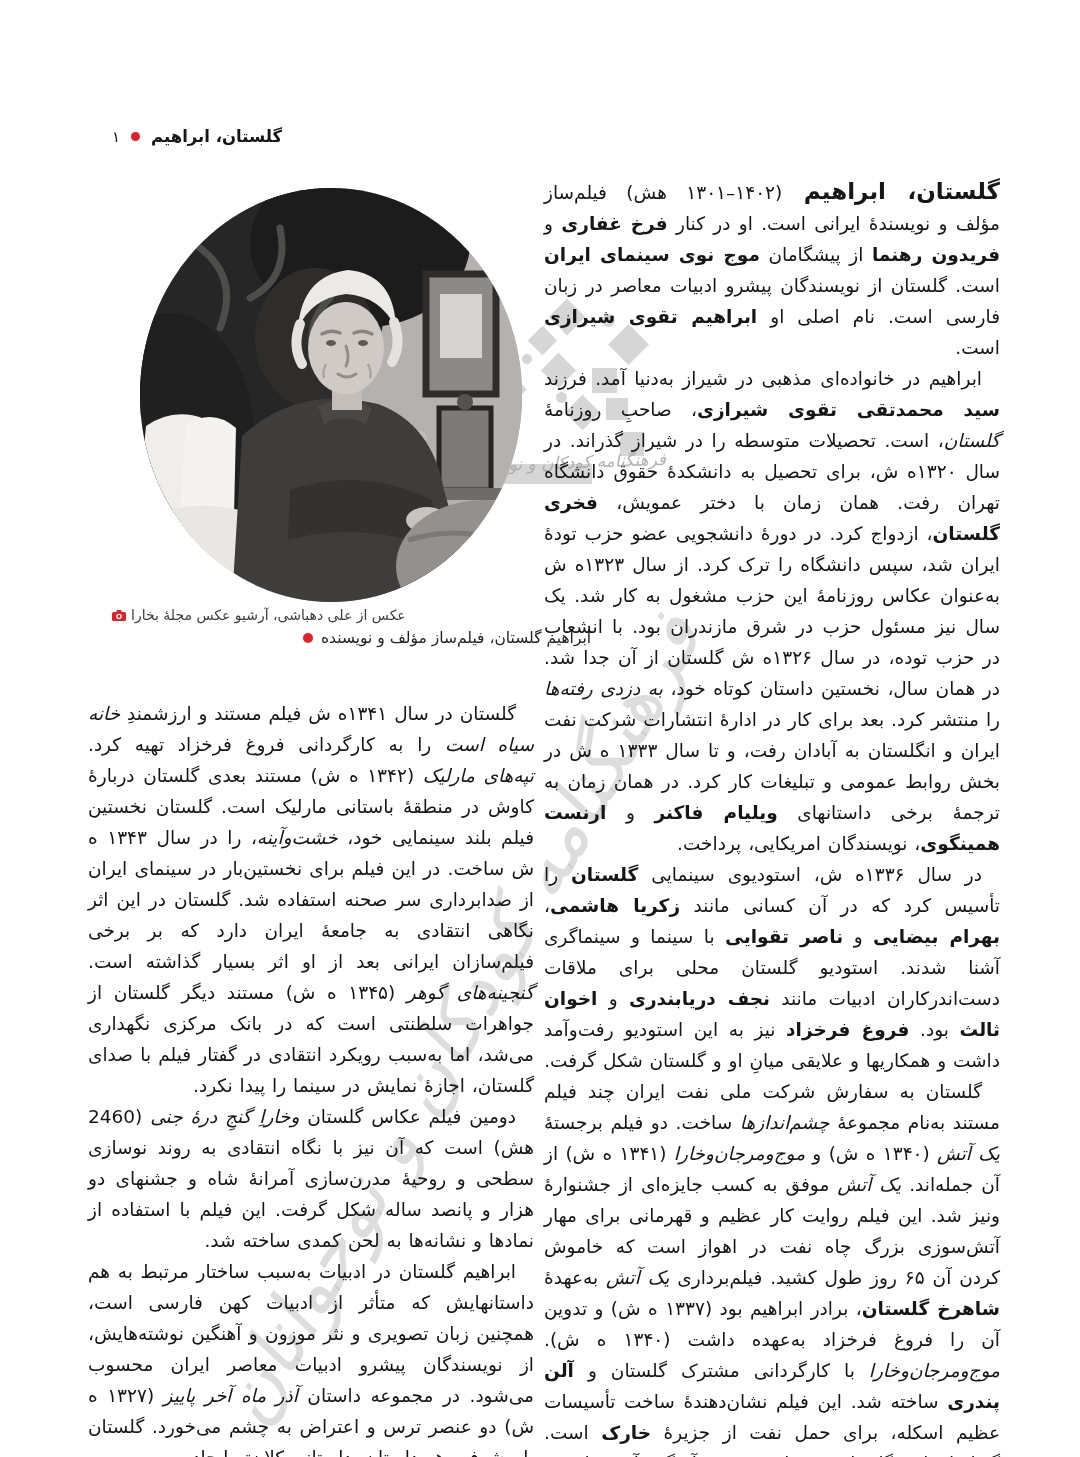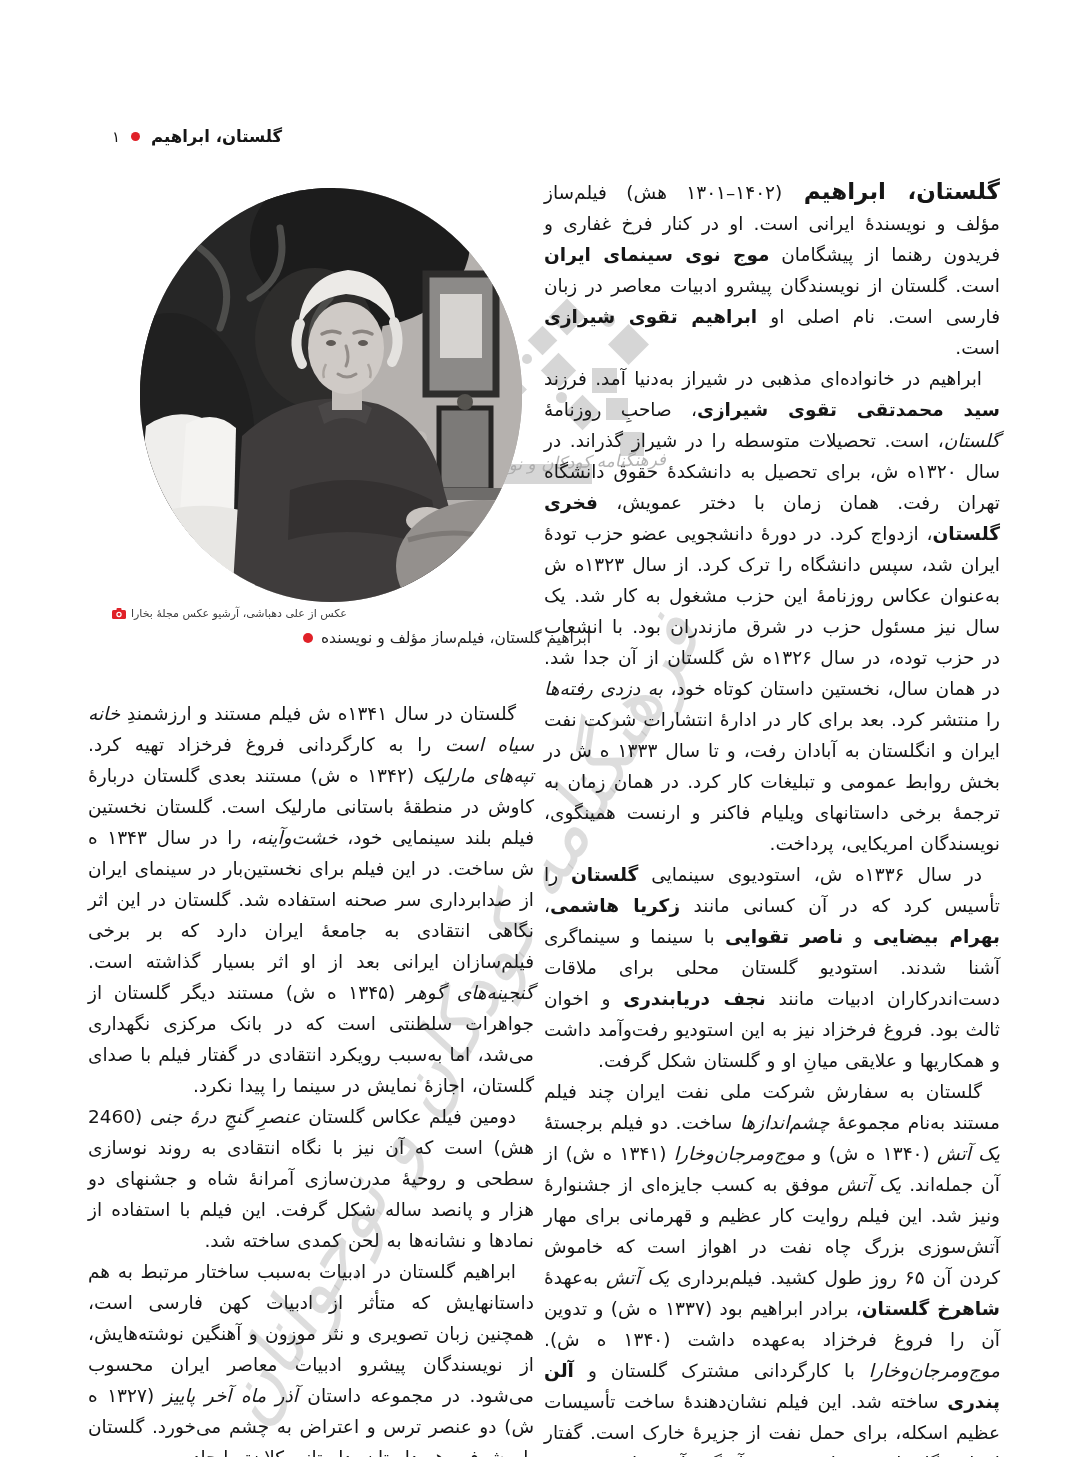--- a/index.html
+++ b/index.html
@@ -44,21 +44,21 @@
     font-size:76px;font-style:italic;
     color:rgba(174,174,174,.42);
     white-space:nowrap;
   }
   
   .portrait{position:absolute;left:140px;top:188px;width:382px;height:414px;z-index:2;}
   .portrait svg{display:block;width:100%;height:100%;}
   .photo-credit{
     position:absolute;left:112px;top:607px;z-index:3;
     display:flex;align-items:center;gap:5px;
-    font-size:11px;color:#3c3c3c;
+    font-size:14px;color:#3c3c3c;
   }
   .photo-credit .txt{direction:rtl;}
   .photo-caption{
     position:absolute;left:303px;top:629px;z-index:3;
     display:flex;align-items:center;gap:8px;
     font-size:15.5px;color:#222222;
   }
   .cap-dot{width:10px;height:10px;border-radius:50%;background:var(--accent);flex:0 0 auto;}
   .photo-caption .txt{direction:rtl;}
   
@@ -69,21 +69,21 @@
     text-align:justify;
     font-size:18.5px;
     line-height:31px;
     color:var(--ink);
     word-spacing:1px;
   }
   .col p.indent{text-indent:18px;}
   .col-right{right:80px;top:176px;width:456px;}
   .col-left{left:88px;top:698px;width:446px;}
   .seg-n{font-weight:normal;font-style:normal;}
-  .seg-b{font-weight:normal;}
+  .seg-b{font-weight:bold;}
   .seg-i{font-style:italic;}
   .seg-bi{font-weight:bold;}
   .seg-e{font-weight:bold;font-size:23px;line-height:31px;}
 </style>
 </head>
 <body>
 
 <div class="page">
 
   <div class="running-header">
@@ -185,17 +185,17 @@
 
   <section class="col col-right">
     <p><span class="seg-e">گلستان، ابراهیم </span><span class="seg-n">(۱۴۰۲–۱۳۰۱ هش) فیلم‌ساز مؤلف و نویسندهٔ ایرانی است. او در کنار </span><span class="seg-b">فرخ غفاری</span><span class="seg-n"> و </span><span class="seg-b">فریدون رهنما</span><span class="seg-n"> از پیشگامان </span><span class="seg-bi">موج نوی سینمای ایران</span><span class="seg-n"> است. گلستان از نویسندگان پیشرو ادبیات معاصر در زبان فارسی است. نام اصلی او </span><span class="seg-bi">ابراهیم تقوی شیرازی</span><span class="seg-n"> است.</span></p>
     <p class="indent"><span class="seg-n">ابراهیم در خانواده‌ای مذهبی در شیراز به‌دنیا آمد. فرزند </span><span class="seg-bi">سید محمدتقی تقوی شیرازی</span><span class="seg-n">، صاحبِ روزنامهٔ </span><span class="seg-i">گلستان</span><span class="seg-n">، است. تحصیلات متوسطه را در شیراز گذراند. در سال ۱۳۲۰ه ش، برای تحصیل به دانشکدهٔ حقوق دانشگاه تهران رفت. همان زمان با دختر عمویش، </span><span class="seg-bi">فخری گلستان</span><span class="seg-n">، ازدواج کرد. در دورهٔ دانشجویی عضو حزب تودهٔ ایران شد، سپس دانشگاه را ترک کرد. از سال ۱۳۲۳ه ش به‌عنوان عکاس روزنامهٔ این حزب مشغول به کار شد. یک سال نیز مسئول حزب در شرق مازندران بود. با انشعاب در حزب توده، در سال ۱۳۲۶ه ش گلستان از آن جدا شد. در همان سال، نخستین داستان کوتاه خود، </span><span class="seg-i">به دزدی رفته‌ها</span><span class="seg-n"> را منتشر کرد. بعد برای کار در ادارهٔ انتشارات شرکت نفت ایران و انگلستان به آبادان رفت، و تا سال ۱۳۳۳ ه ش در بخش روابط عمومی و تبلیغات کار کرد. در همان زمان به ترجمهٔ برخی داستانهای </span><span class="seg-b">ویلیام فاکنر</span><span class="seg-n"> و </span><span class="seg-b">ارنست همینگوی</span><span class="seg-n">، نویسندگان امریکایی، پرداخت.</span></p>
     <p class="indent"><span class="seg-n">در سال ۱۳۳۶ه ش، استودیوی سینمایی </span><span class="seg-bi">گلستان</span><span class="seg-n"> را تأسیس کرد که در آن کسانی مانند </span><span class="seg-bi">زکریا هاشمی</span><span class="seg-n">، </span><span class="seg-bi">بهرام بیضایی</span><span class="seg-n"> و </span><span class="seg-bi">ناصر تقوایی</span><span class="seg-n"> با سینما و سینماگری آشنا شدند. استودیو گلستان محلی برای ملاقات دست‌اندرکاران ادبیات مانند </span><span class="seg-bi">نجف دریابندری</span><span class="seg-n"> و </span><span class="seg-b">اخوان ثالث</span><span class="seg-n"> بود. </span><span class="seg-b">فروغ فرخزاد</span><span class="seg-n"> نیز به این استودیو رفت‌وآمد داشت و همکاریها و علایقی میانِ او و گلستان شکل گرفت.</span></p>
     <p class="indent"><span class="seg-n">گلستان به سفارش شرکت ملی نفت ایران چند فیلم مستند به‌نام مجموعهٔ </span><span class="seg-i">چشم‌اندازها</span><span class="seg-n"> ساخت. دو فیلم برجستهٔ </span><span class="seg-i">یک آتش</span><span class="seg-n"> (۱۳۴۰ ه ش) و </span><span class="seg-i">موج‌ومرجان‌وخارا</span><span class="seg-n"> (۱۳۴۱ ه ش) از آن جمله‌اند. </span><span class="seg-i">یک آتش</span><span class="seg-n"> موفق به کسب جایزه‌ای از جشنوارهٔ ونیز شد. این فیلم روایت کار عظیم و قهرمانی برای مهار آتش‌سوزی بزرگ چاه نفت در اهواز است که خاموش کردن آن ۶۵ روز طول کشید. فیلم‌برداری </span><span class="seg-i">یک آتش</span><span class="seg-n"> به‌عهدهٔ </span><span class="seg-bi">شاهرخ گلستان</span><span class="seg-n">، برادر ابراهیم بود (۱۳۳۷ ه ش) و تدوین آن را فروغ فرخزاد به‌عهده داشت (۱۳۴۰ ه ش). </span><span class="seg-i">موج‌ومرجان‌وخارا</span><span class="seg-n"> با کارگردانی مشترک گلستان و </span><span class="seg-bi">آلن پندری</span><span class="seg-n"> ساخته شد. این فیلم نشان‌دهندهٔ ساخت تأسیسات عظیم اسکله، برای حمل نفت از جزیرهٔ </span><span class="seg-b">خارک</span><span class="seg-n"> است. گفتار انتقادی گلستان در فیلم و تدوین آهنگین آن بر ارزش هنری و اجتماعی فیلم افزود. در تهیهٔ این فیلم برای نخستین‌بار در سینمای ایران، از روش فیلم‌برداری زیر آب استفاده شد.</span></p>
   </section>
 
   <section class="col col-left">
     <p class="indent"><span class="seg-n">گلستان در سال ۱۳۴۱ه ش فیلم مستند و ارزشمندِ </span><span class="seg-i">خانه سیاه است</span><span class="seg-n"> را به کارگردانی فروغ فرخزاد تهیه کرد. </span><span class="seg-i">تپه‌های مارلیک</span><span class="seg-n"> (۱۳۴۲ ه ش) مستند بعدی گلستان دربارهٔ کاوش در منطقهٔ باستانی مارلیک است. گلستان نخستین فیلم بلند سینمایی خود، </span><span class="seg-i">خشت‌وآینه</span><span class="seg-n">، را در سال ۱۳۴۳ ه ش ساخت. در این فیلم برای نخستین‌بار در سینمای ایران از صدابرداری سر صحنه استفاده شد. گلستان در این اثر نگاهی انتقادی به جامعهٔ ایران دارد که بر برخی فیلم‌سازان ایرانی بعد از او اثر بسیار گذاشته است. </span><span class="seg-i">گنجینه‌های گوهر</span><span class="seg-n"> (۱۳۴۵ ه ش) مستند دیگر گلستان از جواهرات سلطنتی است که در بانک مرکزی نگهداری می‌شد، اما به‌سبب رویکرد انتقادی در گفتار فیلم با صدای گلستان، اجازهٔ نمایش در سینما را پیدا نکرد.</span></p>
-    <p class="indent"><span class="seg-n">دومین فیلم عکاس گلستان </span><span class="seg-i">عنصرِ گنجِ درهٔ جنی</span><span class="seg-n"> (2460 هش) است که آن نیز با نگاه انتقادی به روند نوسازی سطحی و روحیهٔ مدرن‌سازی آمرانهٔ شاه و جشنهای دو هزار و پانصد ساله شکل گرفت. این فیلم با استفاده از نمادها و نشانه‌ها به لحن کمدی ساخته شد.</span></p>
+    <p class="indent"><span class="seg-n">دومین فیلم عکاس گلستان </span><span class="seg-i">وخاراِ گنجِ درهٔ جنی</span><span class="seg-n"> (2460 هش) است که آن نیز با نگاه انتقادی به روند نوسازی سطحی و روحیهٔ مدرن‌سازی آمرانهٔ شاه و جشنهای دو هزار و پانصد ساله شکل گرفت. این فیلم با استفاده از نمادها و نشانه‌ها به لحن کمدی ساخته شد.</span></p>
     <p class="indent"><span class="seg-n">ابراهیم گلستان در ادبیات به‌سبب ساختار مرتبط به هم داستانهایش که متأثر از ادبیات کهن فارسی است، همچنین زبان تصویری و نثر موزون و آهنگین نوشته‌هایش، از نویسندگان پیشرو ادبیات معاصر ایران محسوب می‌شود. در مجموعه داستان </span><span class="seg-i">آذر ماه آخر پاییز</span><span class="seg-n"> (۱۳۲۷ ه ش) دو عنصر ترس و اعتراض به چشم می‌خورد. گلستان با پیشرفت هر داستان، داستانی کلان‌تر ایجاد</span></p>
   </section>
 
 </div>
 
 </body></html>

